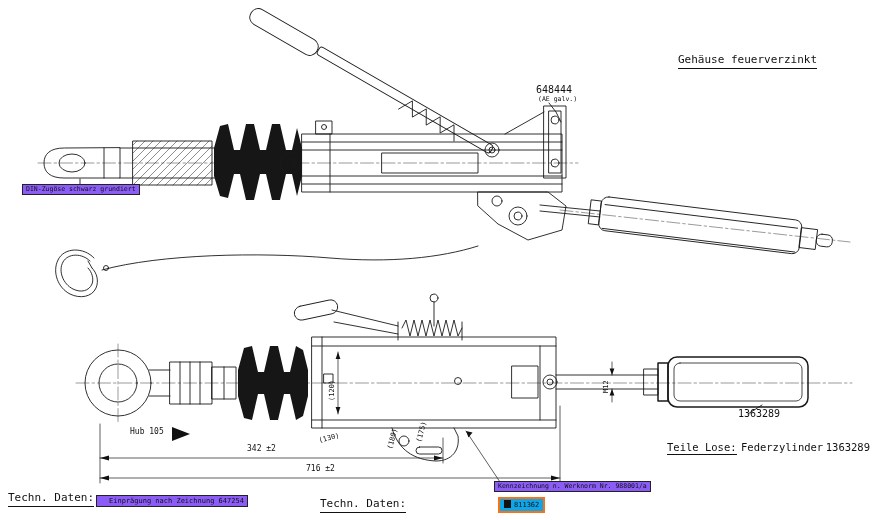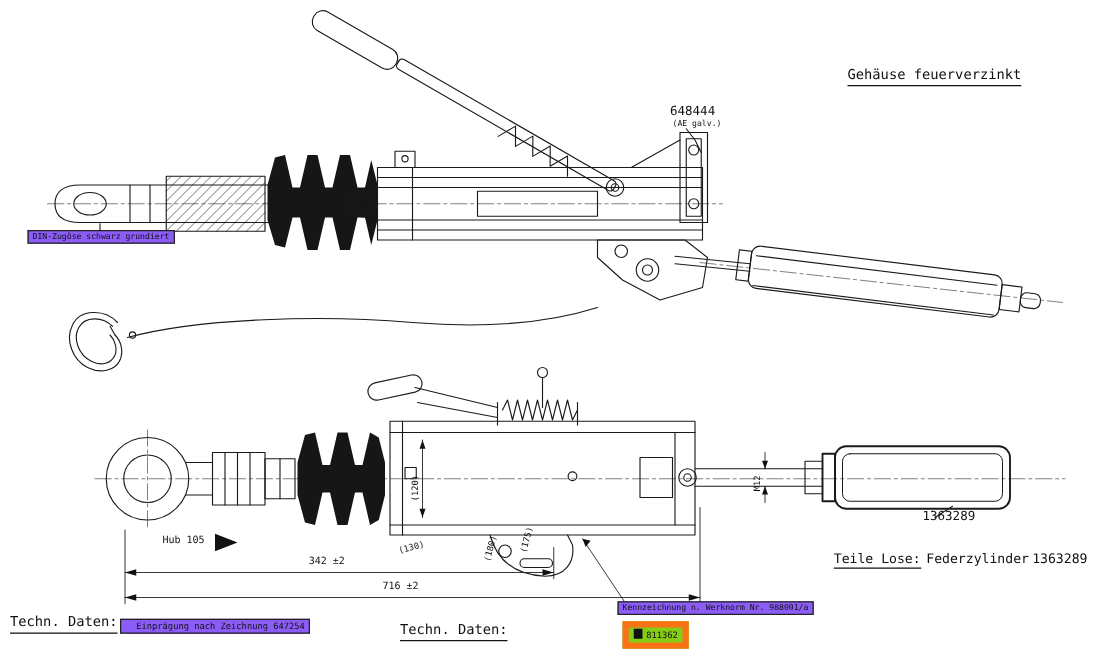--- a/index.html
+++ b/index.html
@@ -12,21 +12,21 @@
   .lbl{position:absolute;white-space:nowrap;line-height:1.15;color:#111;}
   .ul{border-bottom:1px solid #111;padding-bottom:1px;}
   .box{border:1px solid #222;padding:1px 3px;background:#8b5cf6;}
   .rot{transform-origin:left top;}
   .parts{position:absolute;left:630px;top:438px;width:240px;font-size:10.5px;}
   .prow{display:flex;align-items:center;height:17px;margin-left:37px;}
   .ptitle{width:74px;}
   .pname{flex:1;}
   .pnum{text-align:right;}
   .stampbox{position:absolute;left:498px;top:497px;display:flex;align-items:center;
-    gap:3px;border:5px solid #f97316;background:#84cc16;padding:1px 4px;font-size:7px;}
+    gap:3px;border:2px solid #f97316;background:#0ea5e9;padding:1px 4px;font-size:7px;}
   .bar-a{display:inline-block;width:5px;height:8px;background:#111;}
   .bar-b{display:inline-block;width:2px;height:8px;background:#111;}
 </style>
 </head>
 <body>
 
 <div class="sheet">
 
 <svg width="875" height="520" viewBox="0 0 875 520">
   <g stroke="#1a1a1a" stroke-width="0.9" fill="none" stroke-linecap="round" stroke-linejoin="round">

